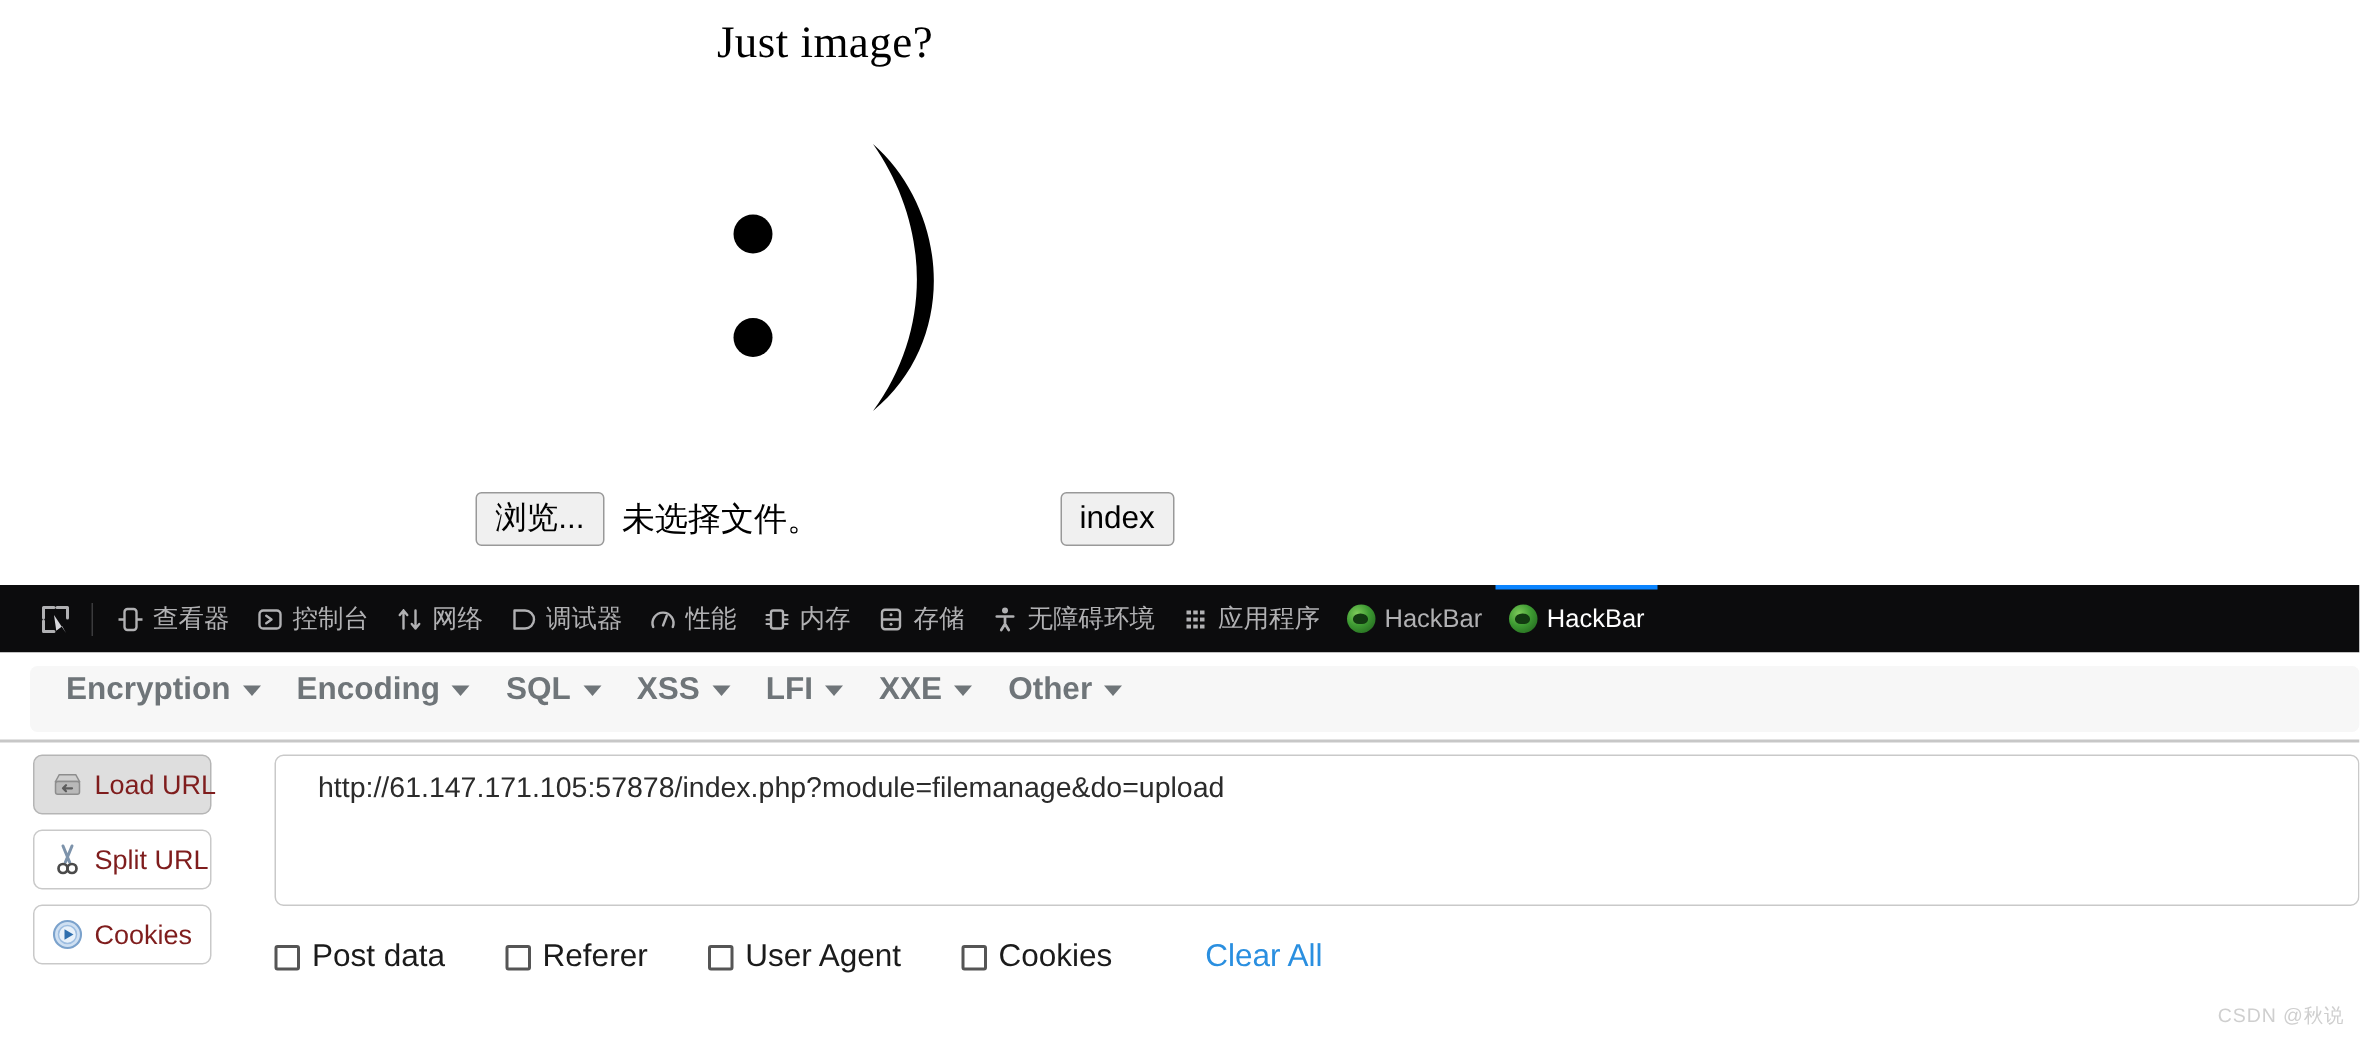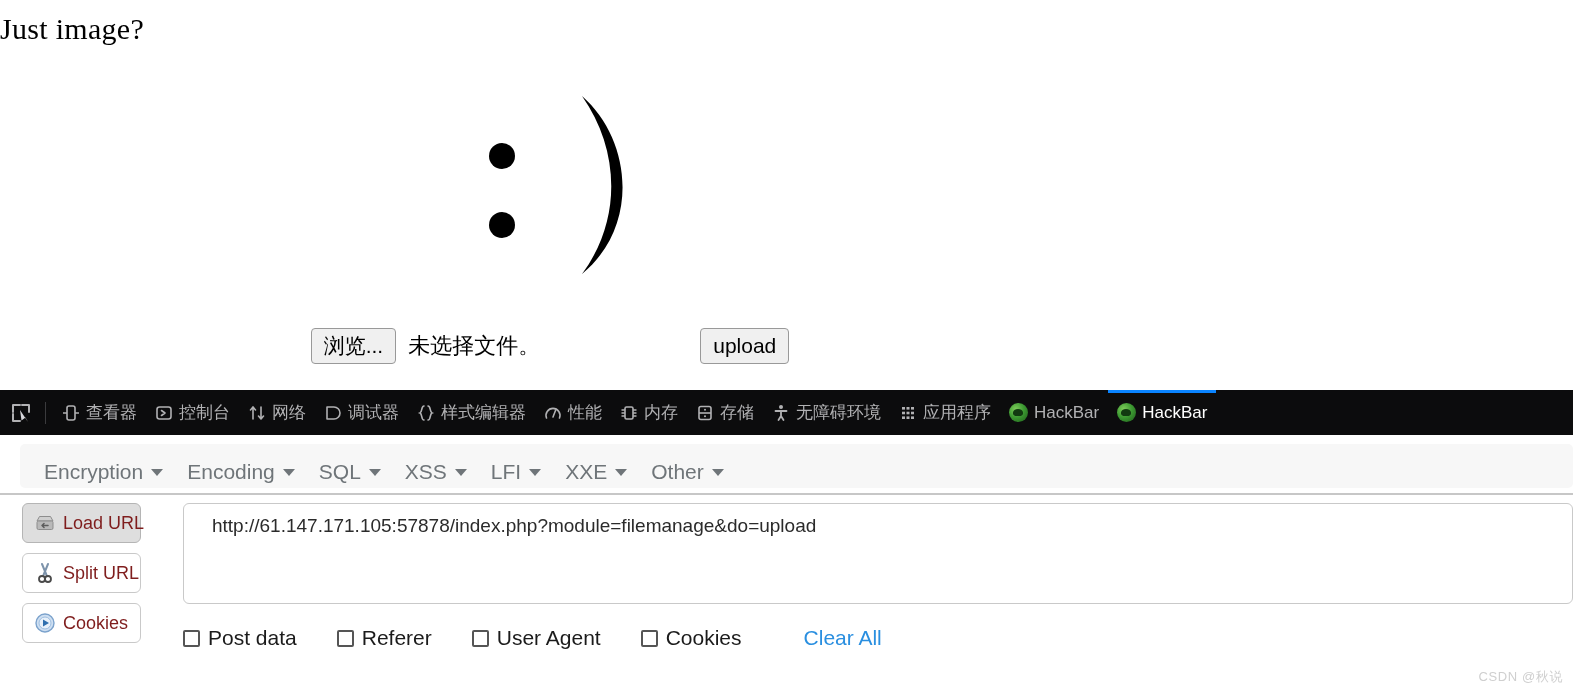--- a/index.html
+++ b/index.html
@@ -11,20 +11,21 @@
   }
   #root { position: relative; width: 1573px; height: 694px; }
 
   
   .page-area {
     position: absolute; left: 0; top: 0; width: 1573px; height: 390px;
     background: #fff; overflow: hidden;
   }
   .page-title {
     position: absolute; left: 0; top: 12px; width: 1100px;
+    text-align: center;
     font-family: "Liberation Serif", serif;
     font-size: 30px; color: #000; letter-spacing: .3px;
   }
   .smiley-wrap {
     position: absolute; left: 470px; top: 78px; width: 180px; height: 210px;
   }
   .upload-row {
     position: absolute; left: 0; top: 328px; width: 1100px;
     display: flex; align-items: center; justify-content: center;
   }
@@ -49,21 +50,21 @@
     padding: 4px 12px; line-height: 1.25;
     cursor: default;
   }
 
   
   .devtools-toolbar {
     position: absolute; left: 0; top: 390px; width: 1573px; height: 45px;
     background: #0c0c0d;
     display: flex; align-items: center;
     box-sizing: border-box;
-    padding-left: 4px;
+    padding-left: 20px;
     overflow: hidden;
   }
   .dt-pick {
     width: 34px; height: 34px;
     display: flex; align-items: center; justify-content: center;
     flex: 0 0 auto;
   }
   .dt-sep {
     width: 1px; height: 22px; background: #3b3b3d; margin: 0 7px; flex: 0 0 auto;
   }
@@ -95,23 +96,24 @@
 
   
   .hackbar {
     position: absolute; left: 0; top: 435px; width: 1573px; height: 259px;
     background: #ffffff; box-sizing: border-box;
   }
   .hb-menubar {
     position: absolute; left: 20px; top: 9px; right: 0; height: 44px;
     background: #f7f7f7;
     border-radius: 5px;
-    display: flex; align-items: flex-end;
+    display: flex; align-items: flex-start;
     padding-left: 12px;
     box-sizing: border-box;
+    font-weight: bold;
   }
   .hb-menu-item {
     display: flex; align-items: center; gap: 8px;
     font-size: 21px; color: #6f7579;
     padding: 4px 12px; white-space: nowrap;
     cursor: default;
   }
   .caret {
     width: 0; height: 0;
     border-left: 6px solid transparent;
@@ -199,21 +201,21 @@
       <svg width="180" height="210" viewBox="0 0 180 210" xmlns="http://www.w3.org/2000/svg">
         <circle cx="32" cy="78" r="13" fill="#000"></circle>
         <circle cx="32" cy="147" r="13" fill="#000"></circle>
         <path d="M112 18 C 162 62, 170 148, 112 196 C 152 142, 150 72, 112 18 Z" fill="#000"></path>
       </svg>
     </div>
 
     <div class="upload-row">
       <span class="file-browse">浏览...</span>
       <span class="file-status">未选择文件。</span>
-      <span class="upload-btn">upload</span>
+      <span class="upload-btn">index</span>
     </div>
 
   </div>
 
   <div class="devtools-toolbar">
 
     <div class="dt-pick">
       <svg width="22" height="22" viewBox="0 0 22 22">
         <path d="M3 3 h7 M3 3 v7 M19 3 h-7 M19 3 v7 M3 19 h7 M3 19 v-7" fill="none" stroke="#b1b1b3" stroke-width="2" stroke-linecap="round"></path>
         <path d="M10 8 L18 20 L15.5 15.5 L11.5 18.5 Z" fill="#d7d7db"></path>
@@ -252,28 +254,20 @@
 
     <div class="dt-tab">
       <span class="dt-ico">
         <svg width="18" height="18" viewBox="0 0 18 18">
             <path d="M3 3 h7 a6 6 0 0 1 0 12 H3 Z" fill="none" stroke="#b1b1b3" stroke-width="1.6" stroke-linejoin="round"></path>
           </svg>
       </span>
       <span>调试器</span>
     </div>
 
-    <div class="dt-tab">
-      <span class="dt-ico">
-        <svg width="18" height="18" viewBox="0 0 18 18">
-            <path d="M7 2 C4 2 5.5 8 3 9 C5.5 10 4 16 7 16 M11 2 C14 2 12.5 8 15 9 C12.5 10 14 16 11 16" fill="none" stroke="#b1b1b3" stroke-width="1.6" stroke-linecap="round"></path>
-          </svg>
-      </span>
-      <span>样式编辑器</span>
-    </div>
 
     <div class="dt-tab">
       <span class="dt-ico">
         <svg width="18" height="18" viewBox="0 0 18 18">
             <path d="M2.5 14 A7 7 0 1 1 15.5 14" fill="none" stroke="#b1b1b3" stroke-width="1.6" stroke-linecap="round"></path>
             <path d="M9 13 L11.5 6.5" stroke="#b1b1b3" stroke-width="1.6" stroke-linecap="round"></path>
           </svg>
       </span>
       <span>性能</span>
     </div>

